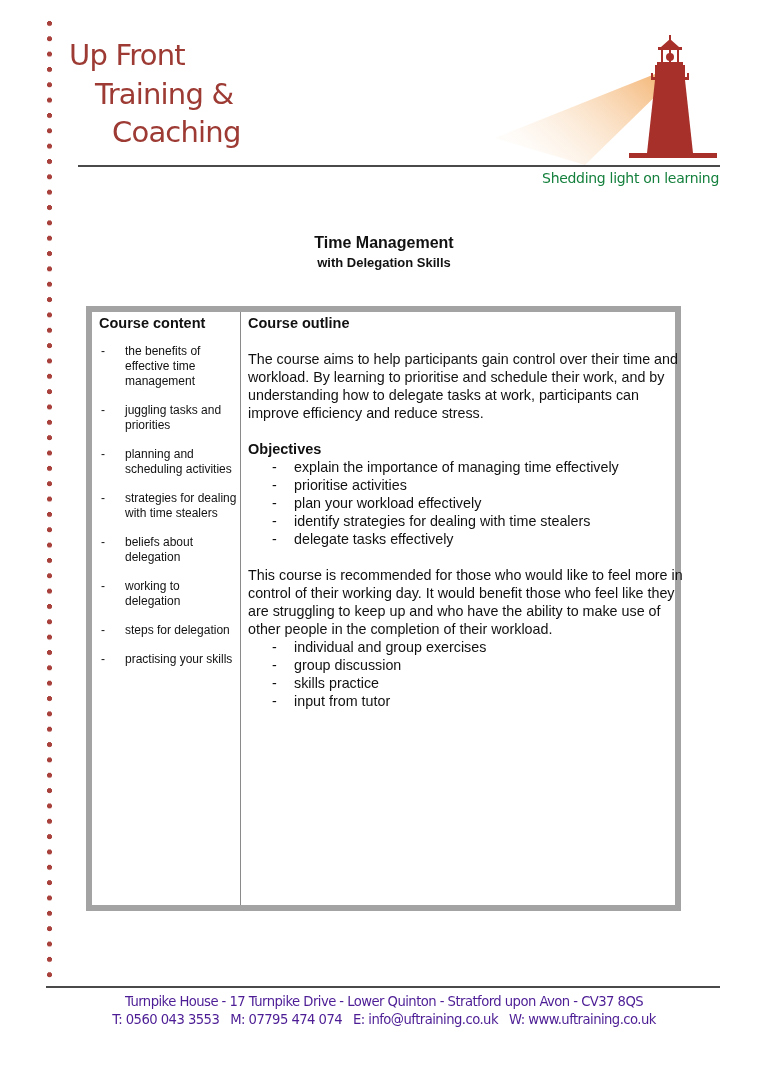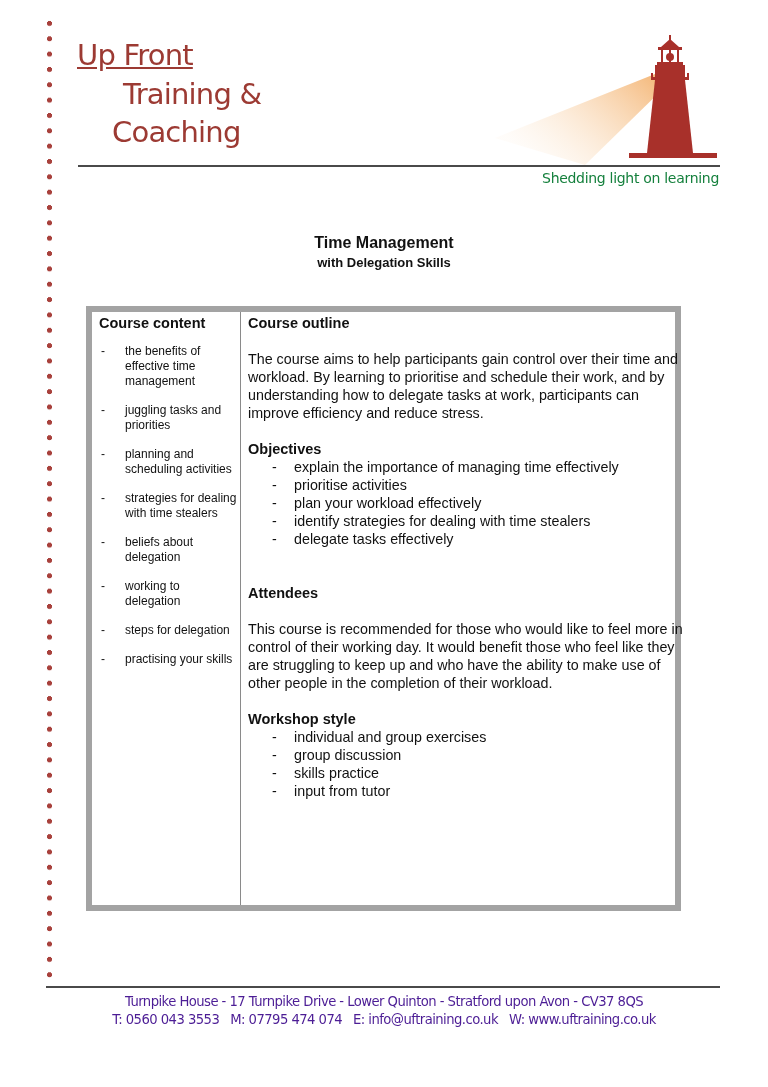--- a/index.html
+++ b/index.html
@@ -28,22 +28,22 @@
   .bl li .dash { position:absolute; left:24px; }
   .footer-text { position:absolute; left:0; width:768px; text-align:center; font-family:"DejaVu Sans", sans-serif; font-size:13.2px; color:#4c1d95; letter-spacing:-0.55px; white-space:nowrap; }
   .beam { position:absolute; left:490px; top:60px; }
   .house { position:absolute; left:625px; top:35px; }
 </style>
 </head>
 <body>
 
 <div class="dots"></div>
 
-<div class="logo-line" style="left:77px; top:41px;text-decoration:underline;">Up Front</div>
-<div class="logo-line" style="left:95px; top:80px;margin-left:28px;">Training &amp;</div>
+<div class="logo-line" style="left:69px; top:41px;">Up Front</div>
+<div class="logo-line" style="left:95px; top:80px;">Training &amp;</div>
 <div class="logo-line" style="left:112px; top:118px;">Coaching</div>
 
 <svg class="beam" width="180" height="110" viewBox="0 0 180 110">
   <defs>
     <linearGradient id="bg" x1="1" y1="0" x2="0" y2="0.6">
       <stop offset="0" stop-color="#f2a95e" stop-opacity="0.95"></stop>
       <stop offset="1" stop-color="#fbe3c8" stop-opacity="0.1"></stop>
     </linearGradient>
   </defs>
   <polygon points="180,8 180,22 95,105 5,78" fill="url(#bg)"></polygon>
@@ -99,24 +99,22 @@
 
     <p class="h sect">Objectives</p>
     <ul class="bl">
       <li><span class="dash">-</span><span>explain the importance of managing time effectively</span></li>
       <li><span class="dash">-</span><span>prioritise activities</span></li>
       <li><span class="dash">-</span><span>plan your workload effectively</span></li>
       <li><span class="dash">-</span><span>identify strategies for dealing with time stealers</span></li>
       <li><span class="dash">-</span><span>delegate tasks effectively</span></li>
     </ul>
 
-    <p class="h" style="margin-top:36px;">Attendees</p>
     <p class="p" style="margin-top:18px;">This course is recommended for those who would like to feel more in control of their working day.  It would benefit those who feel like they are struggling to keep up and who have the ability to make use of other people in the completion of their workload.</p>
 
-    <p class="h sect">Workshop style</p>
     <ul class="bl">
       <li><span class="dash">-</span><span>individual and group exercises</span></li>
       <li><span class="dash">-</span><span>group discussion</span></li>
       <li><span class="dash">-</span><span>skills practice</span></li>
       <li><span class="dash">-</span><span>input from tutor</span></li>
     </ul>
   </div>
 </div>
 
 <div class="rule" style="left:46px; top:986px; width:674px;"></div>

